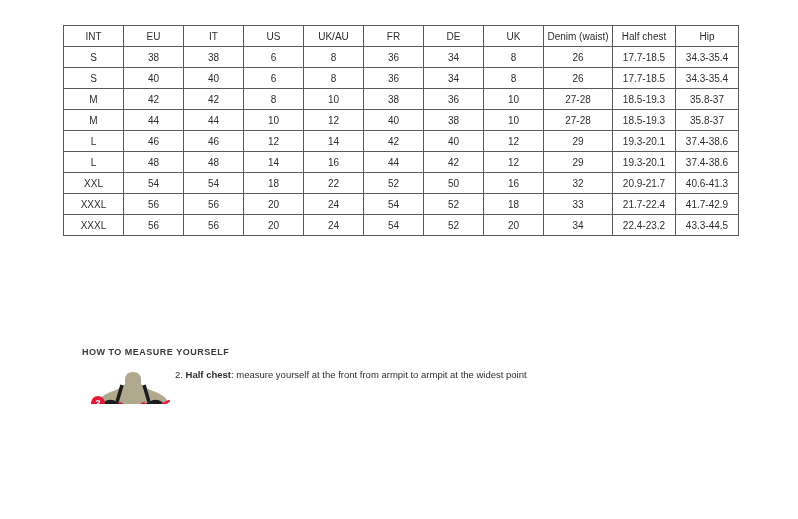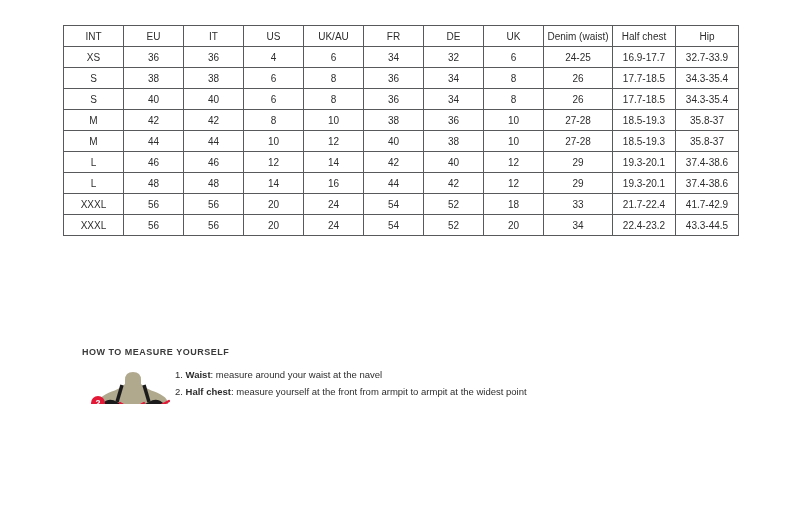--- a/index.html
+++ b/index.html
@@ -123,33 +123,20 @@
             <th>FR</th>
             <th>DE</th>
             <th>UK</th>
             <th>Denim (waist)</th>
             <th>Half chest</th>
             <th>Hip</th>
           </tr>
         </thead>
       <tbody>
           <tr>
-            <td>XS</td>
-            <td>36</td>
-            <td>36</td>
-            <td>4</td>
-            <td>6</td>
-            <td>34</td>
-            <td>32</td>
-            <td>6</td>
-            <td>24-25</td>
-            <td>16.9-17.7</td>
-            <td>32.7-33.9</td>
-          </tr>
-          <tr>
             <td>S</td>
             <td>38</td>
             <td>38</td>
             <td>6</td>
             <td>8</td>
             <td>36</td>
             <td>34</td>
             <td>8</td>
             <td>26</td>
             <td>17.7-18.5</td>
@@ -214,20 +201,33 @@
             <td>14</td>
             <td>16</td>
             <td>44</td>
             <td>42</td>
             <td>12</td>
             <td>29</td>
             <td>19.3-20.1</td>
             <td>37.4-38.6</td>
           </tr>
           <tr>
+            <td>XXL</td>
+            <td>54</td>
+            <td>54</td>
+            <td>18</td>
+            <td>22</td>
+            <td>52</td>
+            <td>50</td>
+            <td>16</td>
+            <td>32</td>
+            <td>20.9-21.7</td>
+            <td>40.6-41.3</td>
+          </tr>
+          <tr>
             <td>XXXL</td>
             <td>56</td>
             <td>56</td>
             <td>20</td>
             <td>24</td>
             <td>54</td>
             <td>52</td>
             <td>18</td>
             <td>33</td>
             <td>21.7-22.4</td>
@@ -246,21 +246,20 @@
             <td>22.4-23.2</td>
             <td>43.3-44.5</td>
           </tr>
         </tbody>
     </table>
   </div>
 
   <div id="measure-heading">HOW TO MEASURE YOURSELF</div>
 
   <div id="measure-steps">
-      <div class="measure-step"><span>1. </span><span class="step-label">Waist</span><span>: measure around your waist at the navel</span></div>
       <div class="measure-step"><span>2. </span><span class="step-label">Half chest</span><span>: measure yourself at the front from armpit to armpit at the widest point</span></div>
     </div>
 
   <svg id="measure-figure" viewBox="0 0 130 115">
 
     <path class="fill-mannequin" d="M55,16 L55,8 Q55,0 63,0 Q71,0 71,8 L71,16 Z"></path>
 
     <path class="fill-mannequin" d="M55,12
              C50,18 40,19 33,24
              C28,27 27,32 28,38

